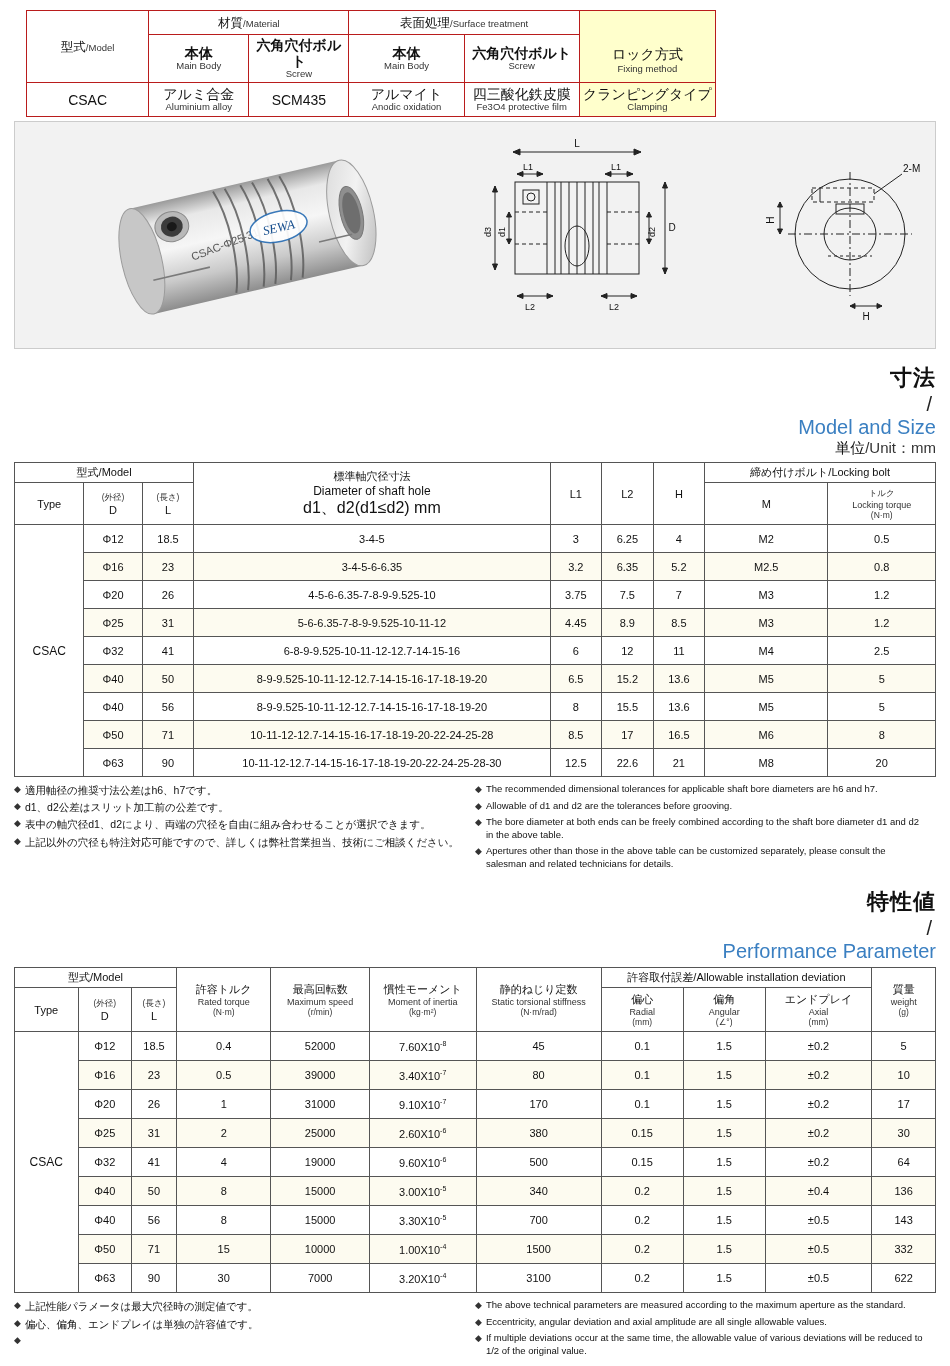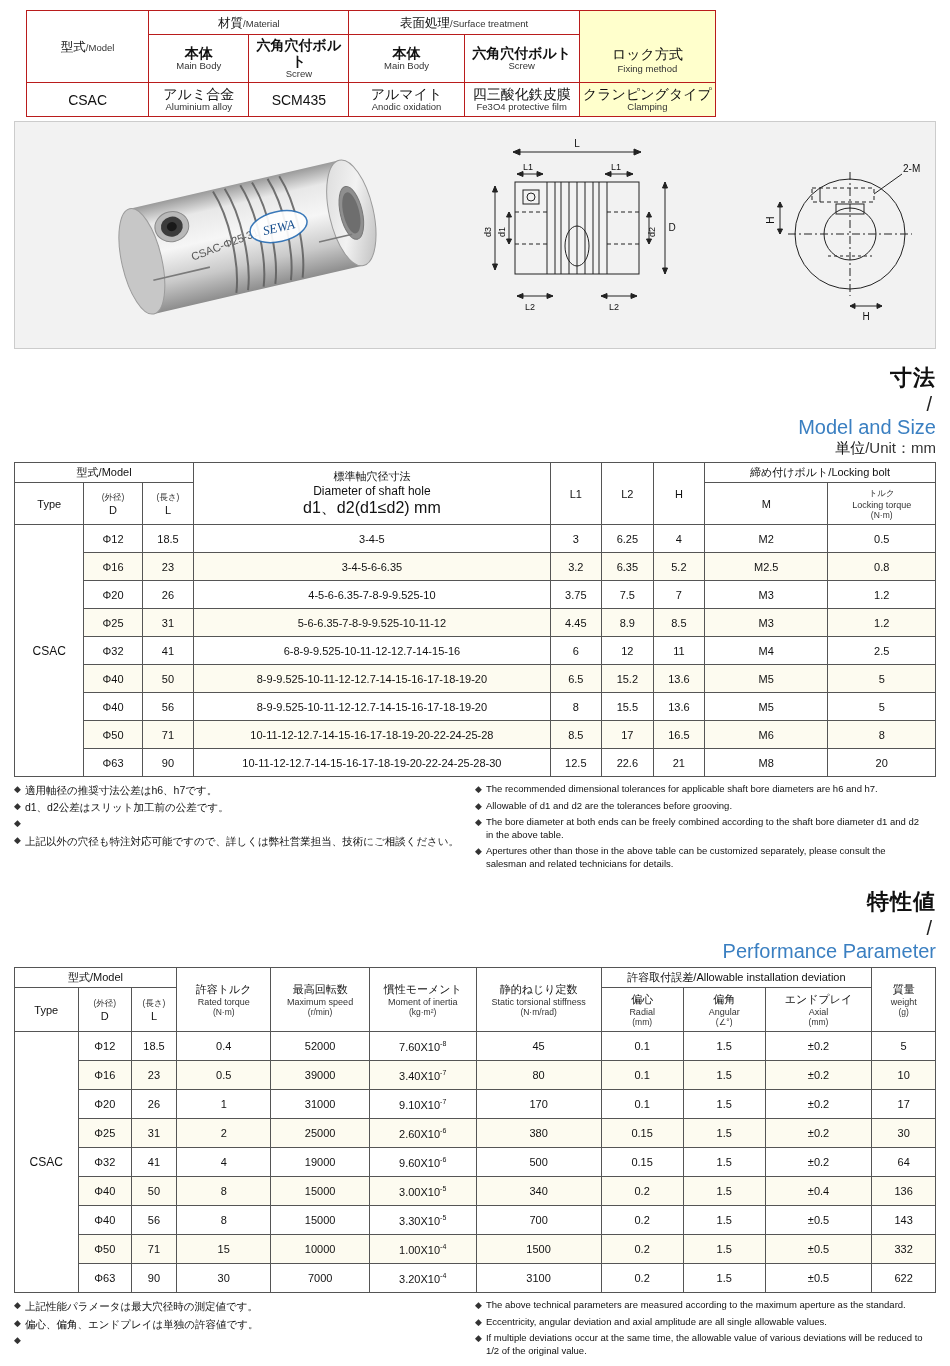--- a/index.html
+++ b/index.html
@@ -411,20 +411,21 @@
         <div class="note">
           <span class="bullet">◆</span>
           <span>適用軸径の推奨寸法公差はh6、h7です。</span>
         </div>
         <div class="note">
           <span class="bullet">◆</span>
           <span>d1、d2公差はスリット加工前の公差です。</span>
         </div>
         <div class="note">
           <span class="bullet">◆</span>
+          <span>表中の軸穴径d1、d2により、両端の穴径を自由に組み合わせることが選択できます。</span>
         </div>
         <div class="note">
           <span class="bullet">◆</span>
           <span>上記以外の穴径も特注対応可能ですので、詳しくは弊社営業担当、技術にご相談ください。</span>
         </div>
       </div>
     <div class="col" id="size-notes-en">
         <div class="note en">
           <span class="bullet">◆</span>
           <span>The recommended dimensional tolerances for applicable shaft bore diameters are h6 and h7.</span>

